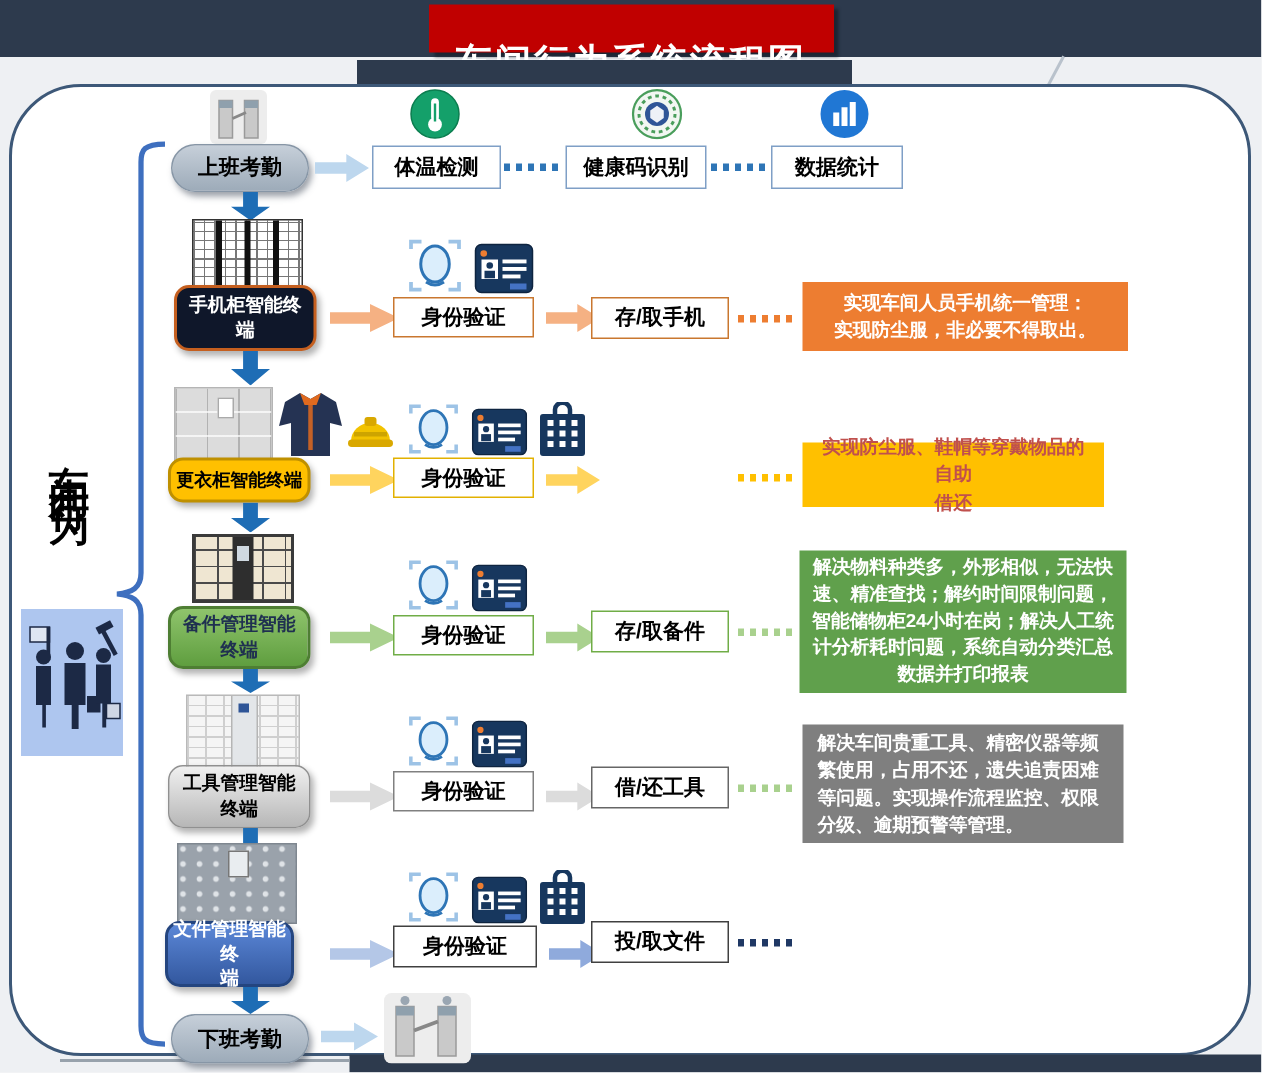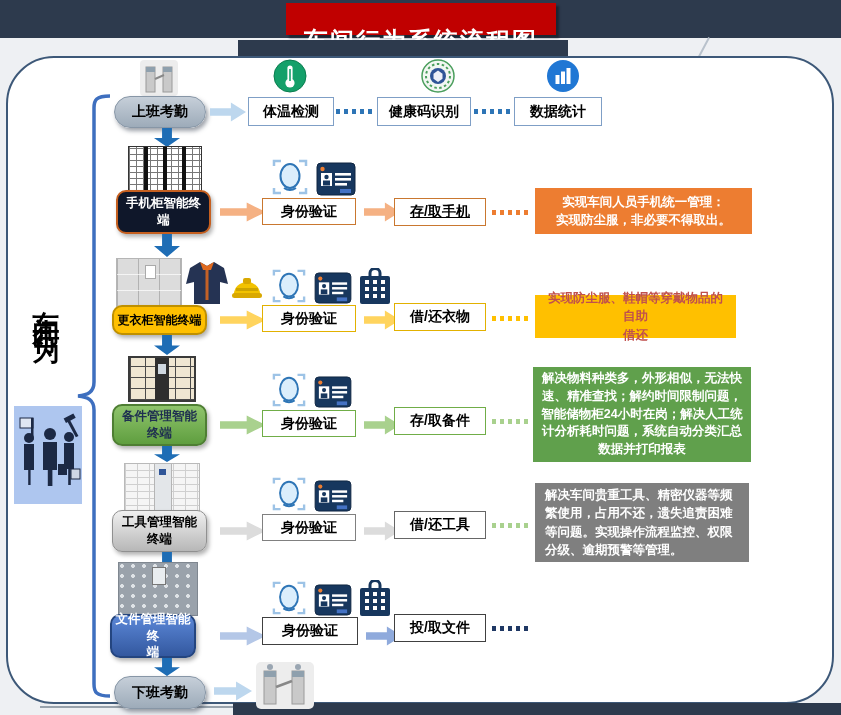--- a/index.html
+++ b/index.html
@@ -175,21 +175,21 @@
       <circle cx="10.5" cy="15" r="2.2" fill="#17375E"></circle>
       <rect x="7" y="18.5" width="7" height="5" fill="#17375E"></rect>
       <rect x="19" y="11" width="16" height="2.6" fill="#fff"></rect>
       <rect x="19" y="16" width="16" height="2.6" fill="#fff"></rect>
       <rect x="19" y="21" width="12" height="2.6" fill="#fff"></rect>
       <rect x="24" y="27" width="11" height="4" fill="#4472C4"></rect>
     </svg>
   </div>
   <div class="wbox" style="left:262px;top:198px;width:94px;height:27px;border:1.5px solid #C9772F;">身份验证</div>
   <div class="harrow" style="left:364px;top:202px;width:36px;height:20px;background:#F5B183;"></div>
-  <div class="wbox" style="left:394px;top:198px;width:92px;height:28px;border:1.5px solid #C9772F;text-decoration:underline;">存/取手机</div>
+  <div class="wbox" style="left:394px;top:198px;width:92px;height:28px;border:1.5px solid #C9772F;">存/取手机</div>
   <div class="dots" style="left:492px;top:210px;width:40px;background:repeating-linear-gradient(90deg,#ED7D31 0 4px,transparent 4px 8px);"></div>
   <div class="note" style="left:535px;top:188px;width:217px;height:46px;background:#ED7D31;">实现车间人员手机统一管理：
 实现防尘服，非必要不得取出。</div>
   <div class="darrow" style="left:154px;top:234px;height:23px;"></div>
 
   <div class="cab-wardrobe" style="left:116px;top:258px;width:64px;height:48px;">
       <i></i>
     </div>
   <div class="icon" style="left:184px;top:258px;">
     <svg width="46" height="48" viewBox="0 0 46 48">
@@ -236,21 +236,20 @@
           <rect x="13" y="19" width="4" height="4"></rect>
           <rect x="21" y="19" width="4" height="4"></rect>
         <rect x="5" y="26" width="4" height="4"></rect>
           <rect x="13" y="26" width="4" height="4"></rect>
           <rect x="21" y="26" width="4" height="4"></rect>
       </g>
     </svg>
   </div>
   <div class="wbox" style="left:262px;top:305px;width:94px;height:27px;border:1.5px solid #E2B100;">身份验证</div>
   <div class="harrow" style="left:364px;top:310px;width:36px;height:20px;background:#FFD45E;"></div>
-  <div class="wbox" style="left:394px;top:303px;width:92px;height:28px;border:1.5px solid #E2B100;">借/还衣物</div>
   <div class="dots" style="left:492px;top:316px;width:40px;background:repeating-linear-gradient(90deg,#FFC000 0 4px,transparent 4px 8px);"></div>
   <div class="note" style="left:535px;top:295px;width:201px;height:43px;background:#FFC000;color:#C0504D;">实现防尘服、鞋帽等穿戴物品的自助
 借还</div>
   <div class="darrow" style="left:154px;top:335px;height:20px;"></div>
 
   <div class="cab-spare" style="left:128px;top:356px;width:68px;height:46px;">
       <i>
         <b></b>
       </i>
     </div>

